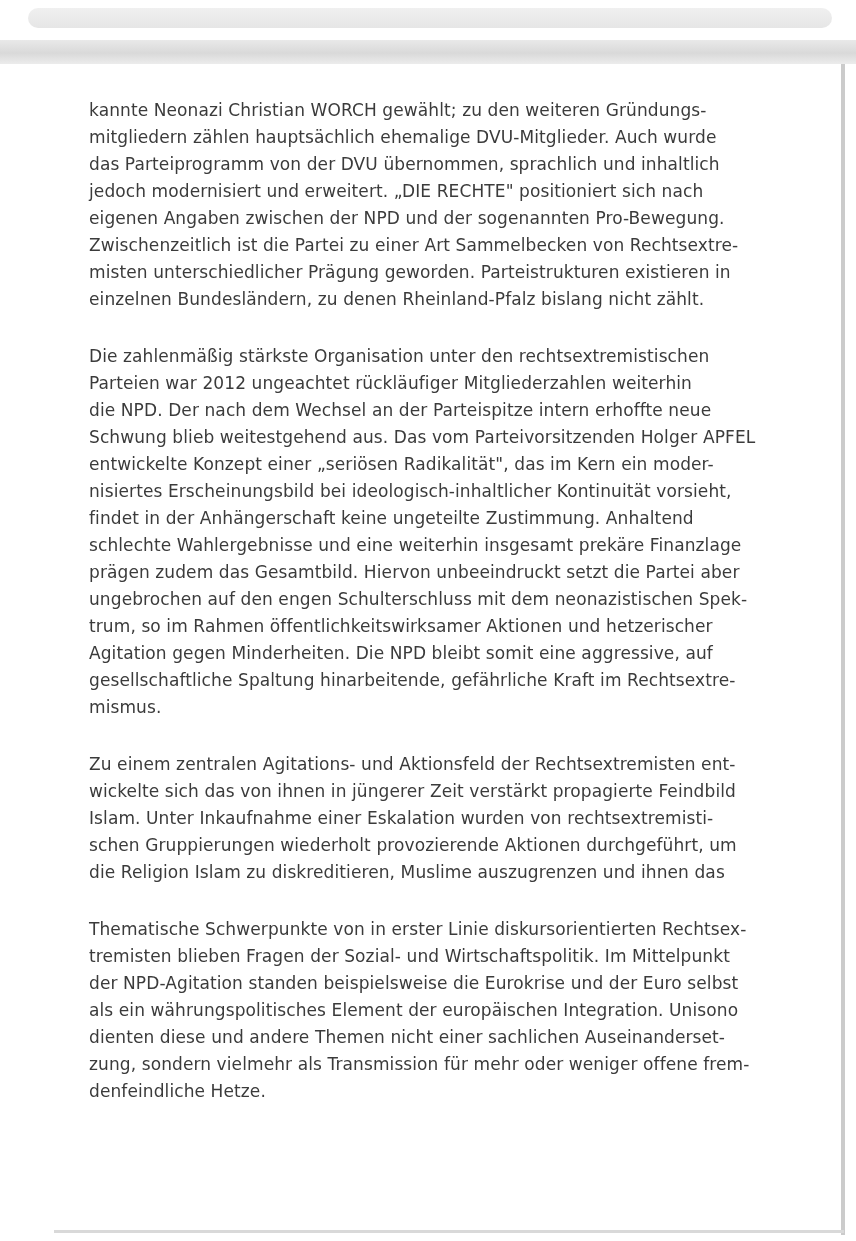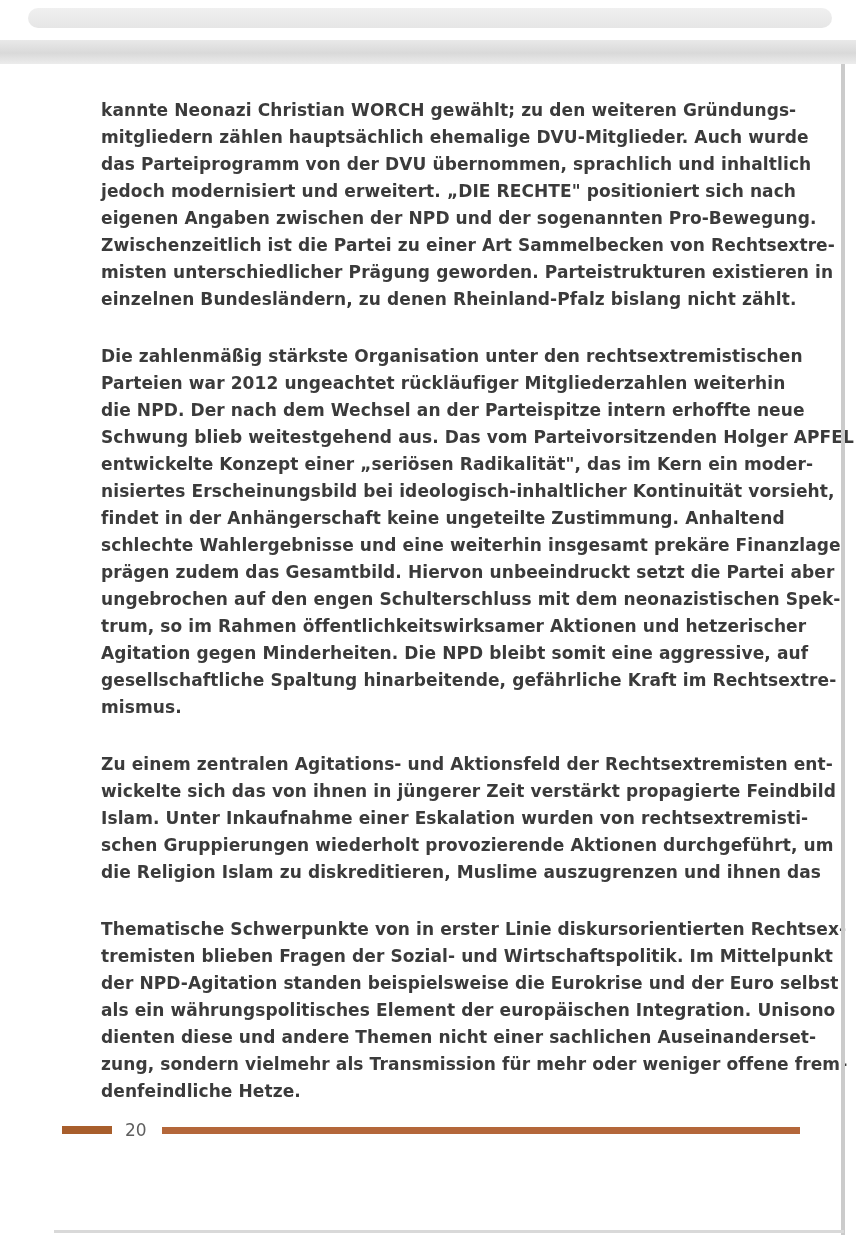--- a/index.html
+++ b/index.html
@@ -39,27 +39,26 @@
     background: linear-gradient(#e9e9e9, #d9d9d9 55%, #ececec);
   }
   
   .text-block {
     position: absolute;
     left: 85px;
     top: 97px;
     width: 730px;
   }
   .text-block p {
-    margin: 0 0 30px 16px;
+    margin: 0 0 30px 4px;
     font-size: 17px;
     line-height: 27px;
     color: #3b3b3b;
     letter-spacing: 0.1px;
     white-space: pre;
-    font-weight: bold;
   }
   
   .footer {
     position: absolute;
     left: 62px;
     right: 56px;
     top: 1120px;
     height: 20px;
     display: flex;
     align-items: center;
@@ -140,22 +139,17 @@
 die Religion Islam zu diskreditieren, Muslime auszugrenzen und ihnen das</p>
     <p>Thematische Schwerpunkte von in erster Linie diskursorientierten Rechtsex-
 tremisten blieben Fragen der Sozial- und Wirtschaftspolitik. Im Mittelpunkt
 der NPD-Agitation standen beispielsweise die Eurokrise und der Euro selbst
 als ein währungspolitisches Element der europäischen Integration. Unisono
 dienten diese und andere Themen nicht einer sachlichen Auseinanderset-
 zung, sondern vielmehr als Transmission für mehr oder weniger offene frem-
 denfeindliche Hetze.</p>
   </div>
 
-  <div class="footer">
-    <span class="rule rule-left"></span>
-    <span class="page-num">20</span>
-    <span class="rule rule-right"></span>
-  </div>
 
   <div class="edge-right"></div>
   <div class="edge-bottom"></div>
 
 </div>
 
 </body></html>

